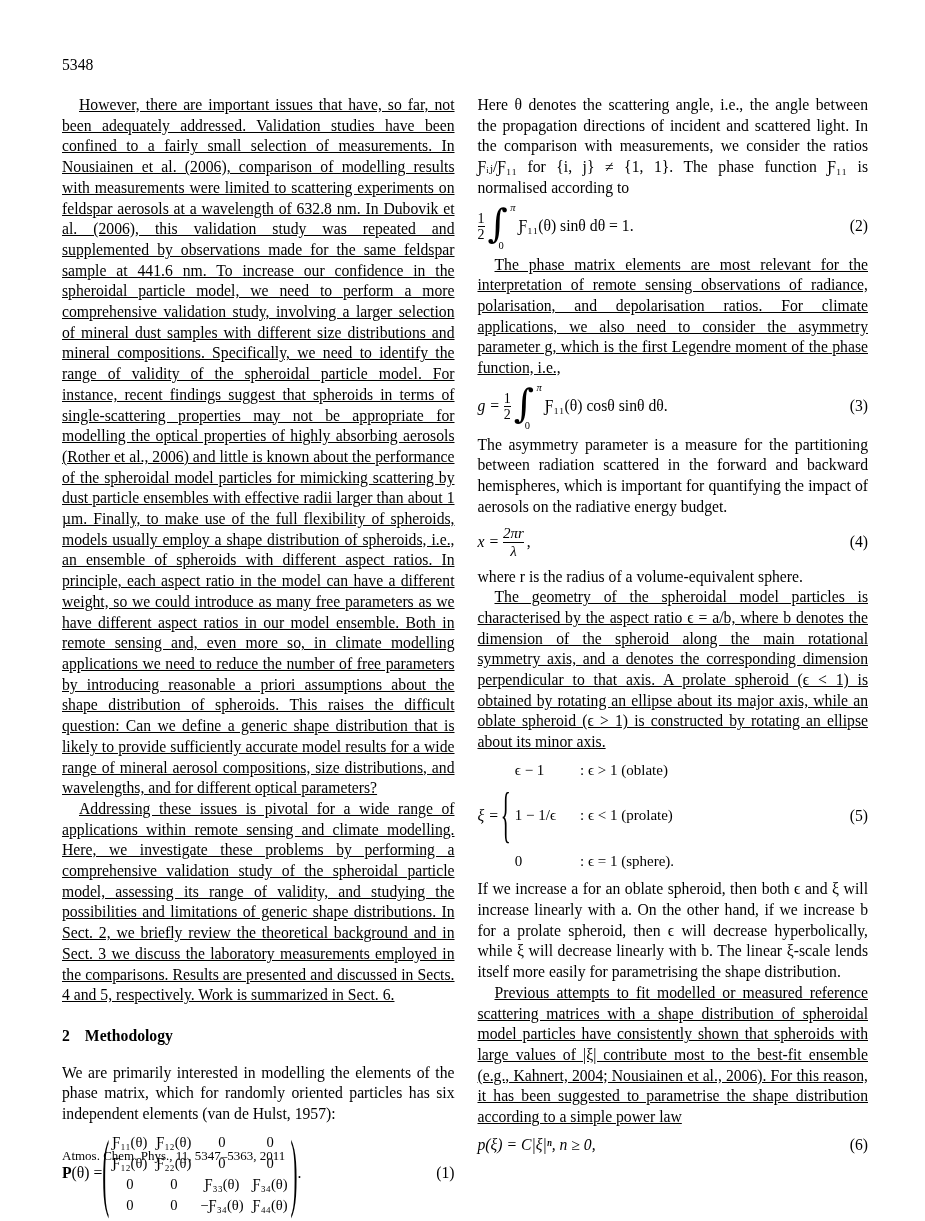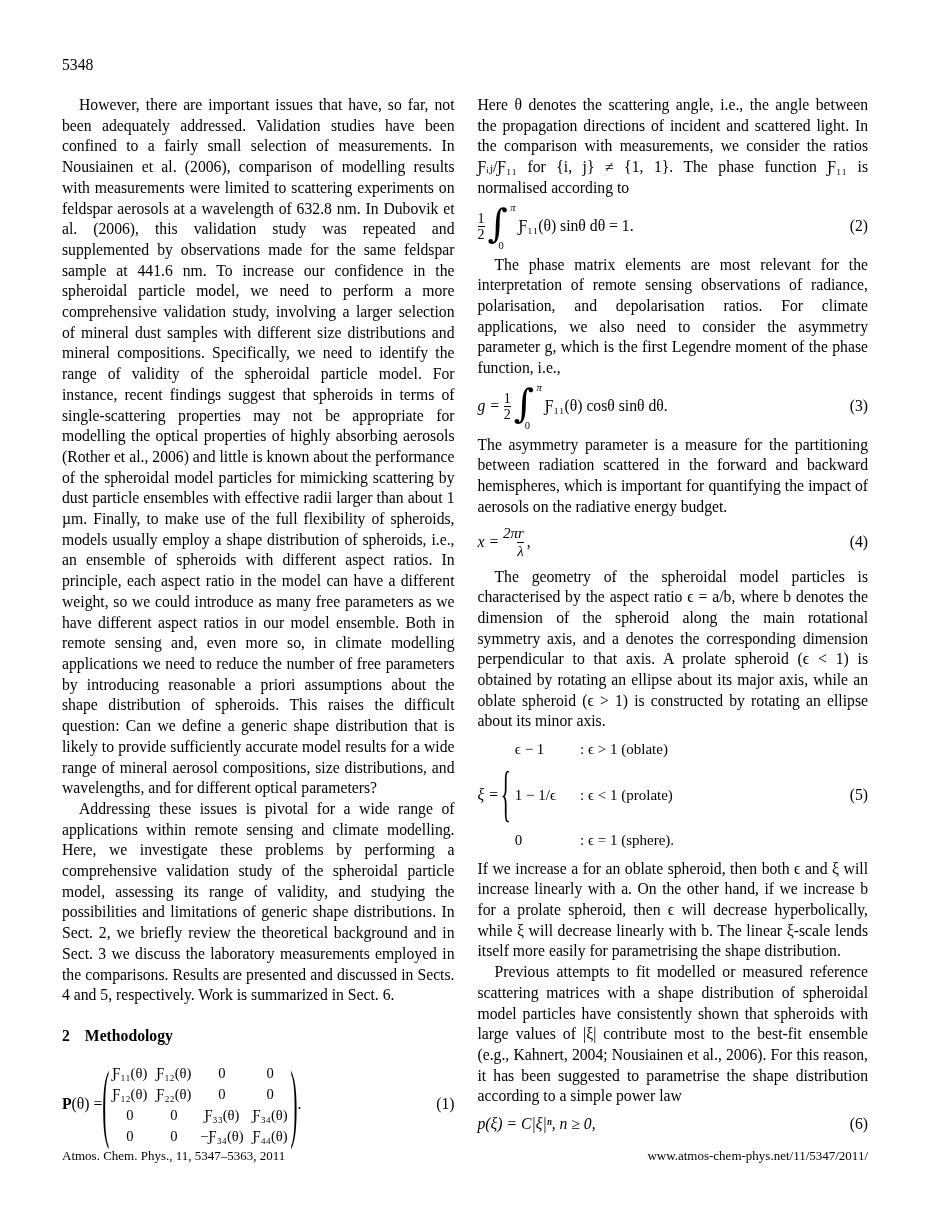--- a/index.html
+++ b/index.html
@@ -19,21 +19,21 @@
     display:flex; justify-content:space-between;
     font-size:15.7px;
   }
   .columns {
     position:absolute; top:95px; left:62px; right:57px;
     display:flex; column-gap:23px;
   }
   .col { width:393px; text-align:justify; }
   .col.right { width:391px; }
   p { margin:0; }
-  p.indent { text-indent:17px; }
+  p.indent { text-indent:17px;text-decoration:underline; }
   .sec {
     display:flex; align-items:baseline;
     font-size:15.7px; font-weight:bold;
     margin:20px 0 16px 0; text-align:left;
   }
   .sec-num { margin-right:15px; }
 
   
   .equation {
     display:flex; align-items:center;
@@ -104,20 +104,21 @@
 
     <section class="col left">
       <p class="indent">However, there are important issues that have, so far, not been adequately addressed.  Validation studies have been confined to a fairly small selection of measurements.  In Nousiainen et al. (2006), comparison of modelling results with measurements were limited to scattering experiments on feldspar aerosols at a wavelength of 632.8 nm. In Dubovik et al. (2006), this validation study was repeated and supplemented by observations made for the same feldspar sample at 441.6 nm.  To increase our confidence in the spheroidal particle model, we need to perform a more comprehensive validation study, involving a larger selection of mineral dust samples with different size distributions and mineral compositions.  Specifically, we need to identify the range of validity of the spheroidal particle model.  For instance, recent findings suggest that spheroids in terms of single-scattering properties may not be appropriate for modelling the optical properties of highly absorbing aerosols (Rother et al., 2006) and little is known about the performance of the spheroidal model particles for mimicking scattering by dust particle ensembles with effective radii larger than about 1 µm.  Finally, to make use of the full flexibility of spheroids, models usually employ a shape distribution of spheroids, i.e., an ensemble of spheroids with different aspect ratios.  In principle, each aspect ratio in the model can have a different weight, so we could introduce as many free parameters as we have different aspect ratios in our model ensemble.  Both in remote sensing and, even more so, in climate modelling applications we need to reduce the number of free parameters by introducing reasonable a priori assumptions about the shape distribution of spheroids. This raises the difficult question: Can we define a generic shape distribution that is likely to provide sufficiently accurate model results for a wide range of mineral aerosol compositions, size distributions, and wavelengths, and for different optical parameters?</p>
       <p class="indent">Addressing these issues is pivotal for a wide range of applications within remote sensing and climate modelling. Here, we investigate these problems by performing a comprehensive validation study of the spheroidal particle model, assessing its range of validity, and studying the possibilities and limitations of generic shape distributions. In Sect. 2, we briefly review the theoretical background and in Sect. 3 we discuss the laboratory measurements employed in the comparisons. Results are presented and discussed in Sects. 4 and 5, respectively. Work is summarized in Sect. 6.</p>
 
       <h2 class="sec">
         <span class="sec-num">2</span>
         <span class="sec-title">Methodology</span>
       </h2>
 
+      <p>We are primarily interested in modelling the elements of the phase matrix, which for randomly oriented particles has six independent elements (van de Hulst, 1957):</p>
 
       <div class="equation">
         <div class="eq-body">
           <span class="bold">P</span>
           <span>(θ) =</span>
           <span class="bigdelim">(</span>
           <span class="matrix">
             <span class="mcell">Ƒ₁₁(θ)</span>
             <span class="mcell">Ƒ₁₂(θ)</span>
             <span class="mcell">0</span>
@@ -178,29 +179,30 @@
           <span class="eq-text">Ƒ₁₁(θ) cosθ sinθ dθ.</span>
         </div>
         <span class="eq-label">(3)</span>
       </div>
 
       <p>The asymmetry parameter is a measure for the partitioning between radiation scattered in the forward and backward hemispheres, which is important for quantifying the impact of aerosols on the radiative energy budget.</p>
 
       <div class="equation">
         <div class="eq-body">
           <span class="it" style="margin-right:4px;">x =</span>
-          <span class="frac" style="font-size:15px; line-height:17px;align-items:flex-end;">
+          <span class="frac" style="font-size:15px; line-height:17px;">
             <span class="num it">2πr</span>
             <span class="den it">λ</span>
           </span>
           <span>,</span>
         </div>
         <span class="eq-label">(4)</span>
       </div>
 
+      <p>where r is the radius of a volume-equivalent sphere.</p>
       <p class="indent">The geometry of the spheroidal model particles is characterised by the aspect ratio ϵ = a/b, where b denotes the dimension of the spheroid along the main rotational symmetry axis, and a denotes the corresponding dimension perpendicular to that axis.  A prolate spheroid (ϵ &lt; 1) is obtained by rotating an ellipse about its major axis, while an oblate spheroid (ϵ &gt; 1) is constructed by rotating an ellipse about its minor axis.</p>
 
       <div class="equation">
         <div class="eq-body">
           <span class="it" style="margin-right:2px;">ξ =</span>
           <span class="bigdelim brace">{</span>
           <span class="cases">
             <span>ϵ − 1</span>
             <span>: ϵ &gt; 1 (oblate)</span>
             <span>1 − 1/ϵ</span>
@@ -219,16 +221,15 @@
         <div class="eq-body">
           <span class="it">p(ξ) = C|ξ|ⁿ, n ≥ 0,</span>
         </div>
         <span class="eq-label">(6)</span>
       </div>
     </section>
   </main>
 
   <footer class="pg-footer">
     <span>Atmos. Chem. Phys., 11, 5347–5363, 2011</span>
-    <span>www.atmos-chem-phys.net/11/5347/2011/</span>
   </footer>
 
 </div>
 
 </body></html>

